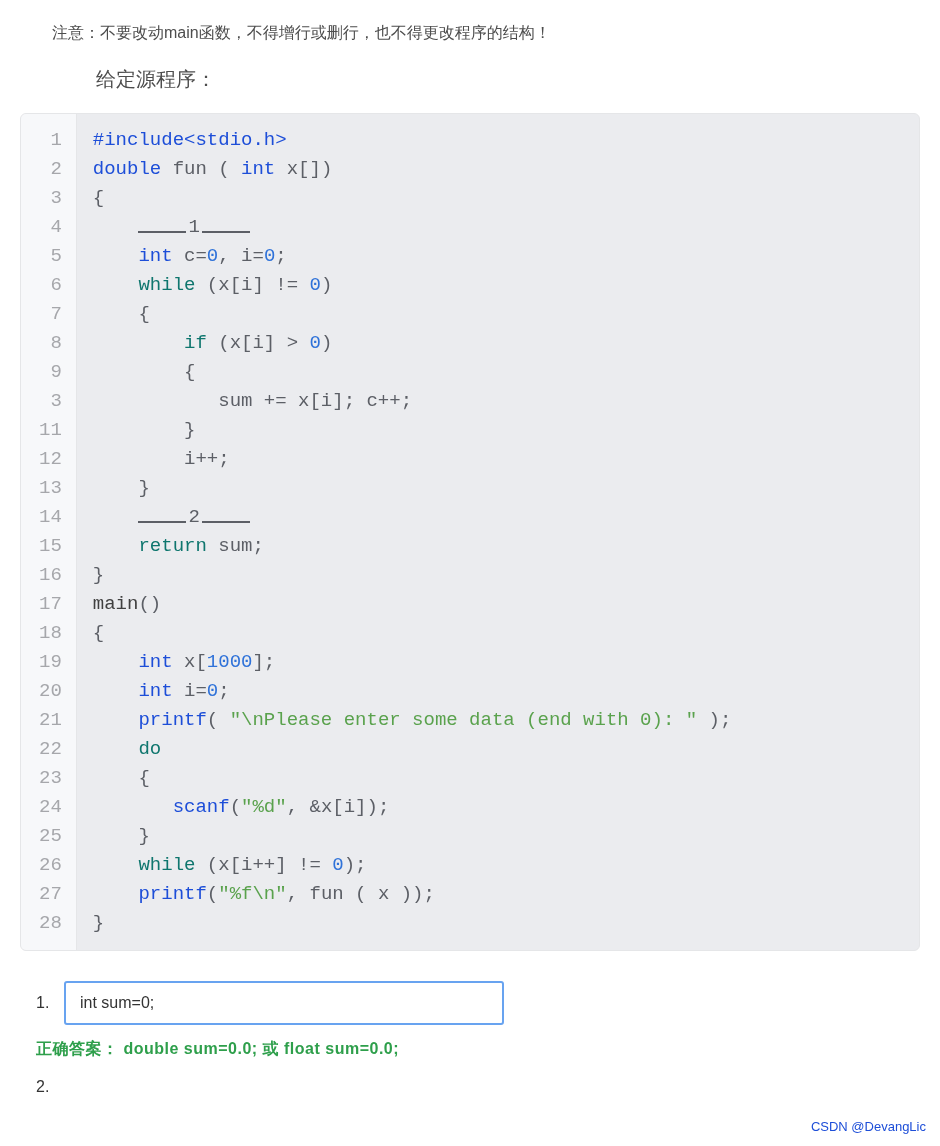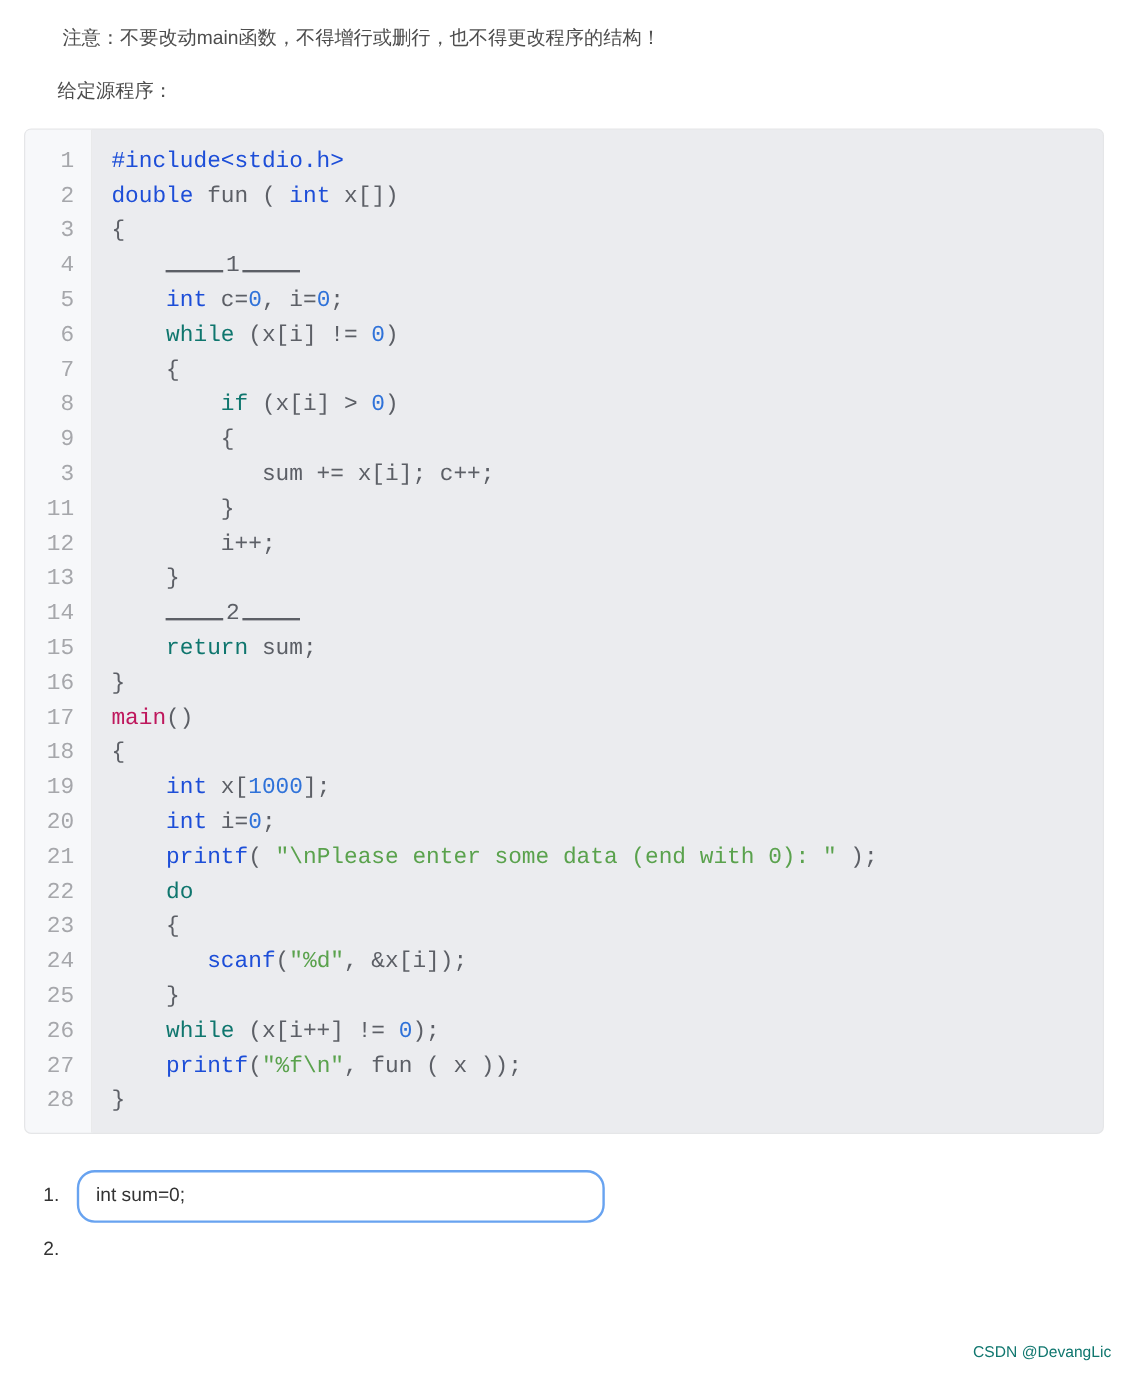--- a/index.html
+++ b/index.html
@@ -10,23 +10,24 @@
     width: 940px;
     padding: 0;
   }
   .intro-text {
     font-size: 16px;
     color: #4d4d4d;
     padding: 20px 30px 10px 52px;
     line-height: 1.6;
   }
   .given-prog {
-    font-size: 16px;
+    font-size: 20px;
     color: #4d4d4d;
     padding: 10px 30px 10px 48px;
+    margin-left: 48px;
   }
   .code-card {
     margin: 10px 20px 20px 20px;
     border: 1px solid #e5e6e8;
     border-radius: 6px;
     background: #ebecef;
     display: flex;
     overflow: hidden;
   }
   .gutter {
@@ -47,21 +48,21 @@
     font-family: "SFMono-Regular", Consolas, "Liberation Mono", Menlo, monospace;
     font-size: 19px;
     line-height: 29px;
     color: #5c5f66;
     white-space: pre;
   }
   .tok-pink   { color: #1d4ed8; }
   .tok-orange { color: #0f766e; }
   .tok-blue   { color: #2f72d9; }
   .tok-green  { color: #5aa24d; }
-  .tok-teal   { color: #be185d; }
+  .tok-teal   { color: #404040; }
   .blank-underline {
     display: inline-block;
     border-bottom: 2px solid #5c5f66;
     width: 48px;
     vertical-align: -1px;
   }
   .blank-num {
     display: inline-block;
     padding: 0 2px;
     color: #5c5f66;
@@ -74,21 +75,21 @@
     align-items: center;
     margin-bottom: 14px;
   }
   .answer-num {
     width: 28px;
     font-size: 16px;
     color: #333;
   }
   .answer-box {
     border: 1px solid #d5d7da;
-    border-radius: 15px;
+    border-radius: 3px;
     padding: 9px 14px;
     font-size: 16px;
     color: #333;
     min-width: 440px;
     height: 44px;
     display: flex;
     align-items: center;
     background: #fff;
   }
   .answer-box.selected {
@@ -98,21 +99,21 @@
     color: #2e9f4b;
     font-weight: 600;
     font-size: 16px;
     margin: 2px 0 18px 0;
     letter-spacing: 0.5px;
   }
   .watermark {
     position: fixed;
     right: 14px;
     bottom: 12px;
-    color: #0f766e;
+    color: #1d4ed8;
     font-size: 13px;
     font-family: Arial, sans-serif;
   }
 </style>
 </head>
 <body>
 
 <div class="intro-text">注意：不要改动main函数，不得增行或删行，也不得更改程序的结构！</div>
 <div class="given-prog">给定源程序：</div>
 
@@ -175,18 +176,19 @@
     <span class="tok-orange">while</span><span> (x[i++] != </span><span class="tok-blue">0</span><span>);</span>
     <span class="tok-pink">printf</span><span>(</span><span class="tok-green">"%f\n"</span><span>, fun ( x ));</span>
 <span>}</span></div>
 </div>
 
 <div class="answers">
   <div class="answer-row">
     <div class="answer-num">1.</div>
     <div class="answer-box selected">int sum=0;</div>
   </div>
+  <div class="correct-answer">正确答案：  double sum=0.0;   或   float sum=0.0;</div>
   <div class="answer-row">
     <div class="answer-num">2.</div>
   </div>
 </div>
 
 <div class="watermark">CSDN @DevangLic</div>
 
 </body></html>

